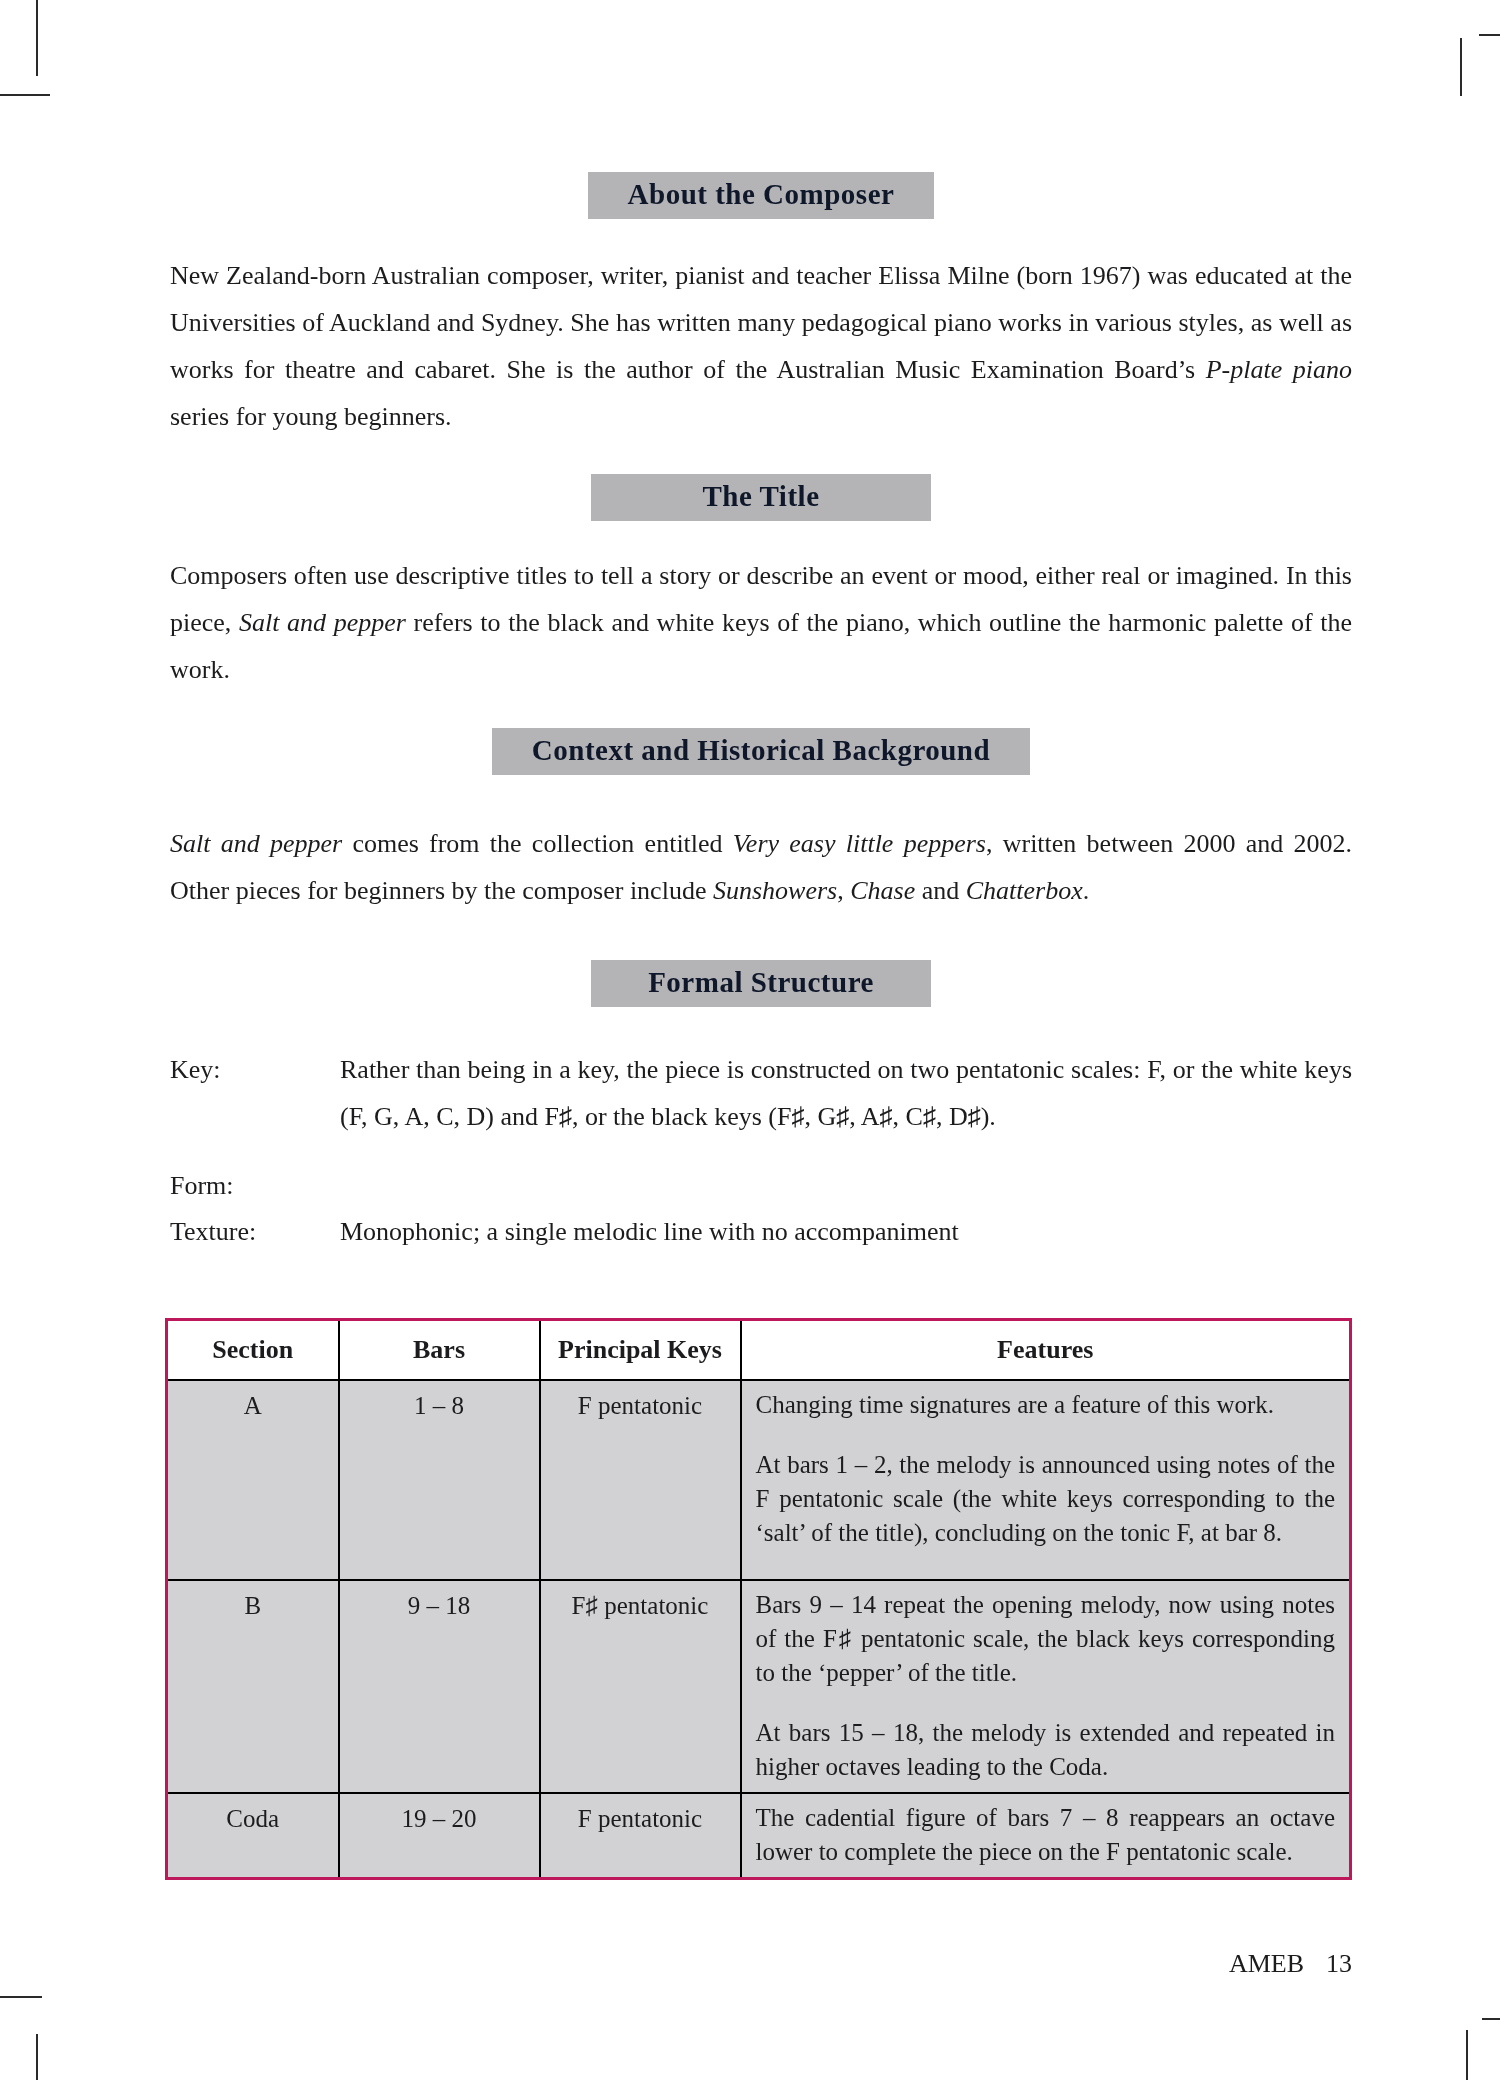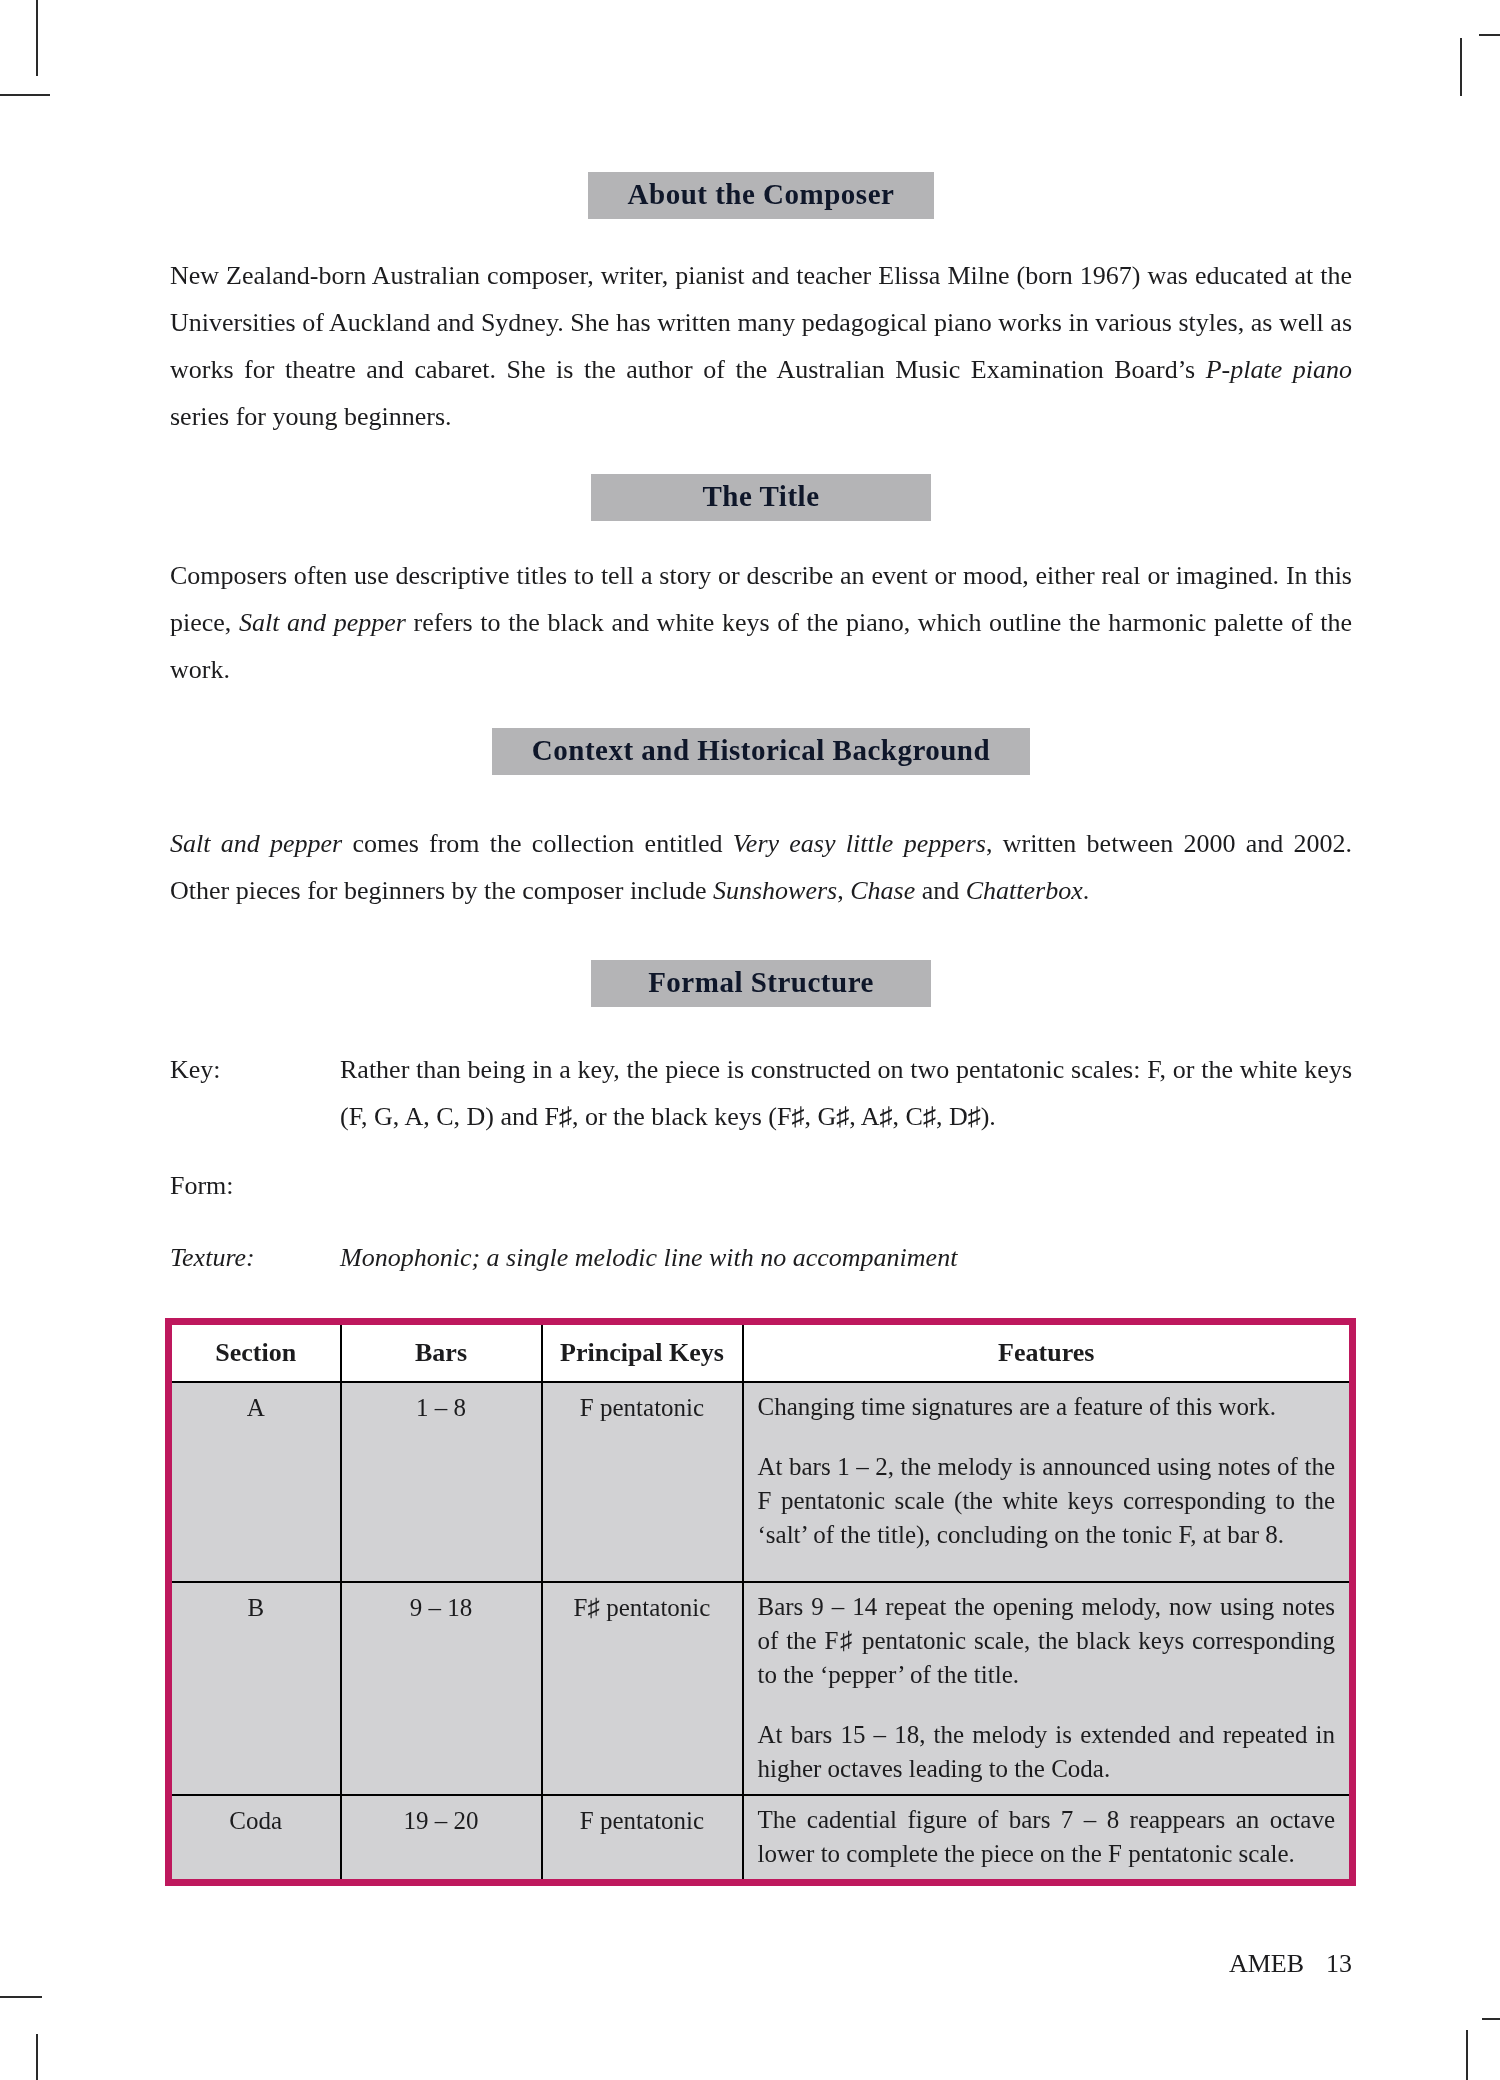--- a/index.html
+++ b/index.html
@@ -62,21 +62,21 @@
     font-size: 26px;
     line-height: 47px;
     text-align: justify;
   }
 
   table.structure {
     border-collapse: collapse;
     table-layout: fixed;
     width: 1184px;
     margin-left: -5px;
-    border: 7px solid #be185d;
+    border: 3px solid #be185d;
     font-size: 25px;
   }
   table.structure col.c-section { width: 172px; }
   table.structure col.c-bars { width: 201px; }
   table.structure col.c-keys { width: 201px; }
   table.structure col.c-features { width: 610px; }
   table.structure th, table.structure td {
     border: 2px solid #000000;
     vertical-align: top;
   }
@@ -150,21 +150,21 @@
       <span class="banner">Formal Structure</span>
     </div>
 
     <div class="defrow" style="top:1046px; height:116px;">
       <span class="deflabel">Key:</span>
       <span class="defvalue">Rather than being in a key, the piece is constructed on two pentatonic scales: F, or the white keys (F, G, A, C, D) and F♯, or the black keys (F♯, G♯, A♯, C♯, D♯).</span>
     </div>
     <div class="defrow" style="top:1162px; height:60px;">
       <span class="deflabel">Form:</span>
     </div>
-    <div class="defrow" style="top:1234px; height:60px;font-style:italic;">
+    <div class="defrow" style="top:1208px; height:60px;">
       <span class="deflabel">Texture:</span>
       <span class="defvalue" style="text-align:left;">Monophonic; a single melodic line with no accompaniment</span>
     </div>
 
     <div class="block" style="top:1318px;">
       <table class="structure">
         <colgroup>
           <col class="c-section">
             <col class="c-bars">
             <col class="c-keys">

